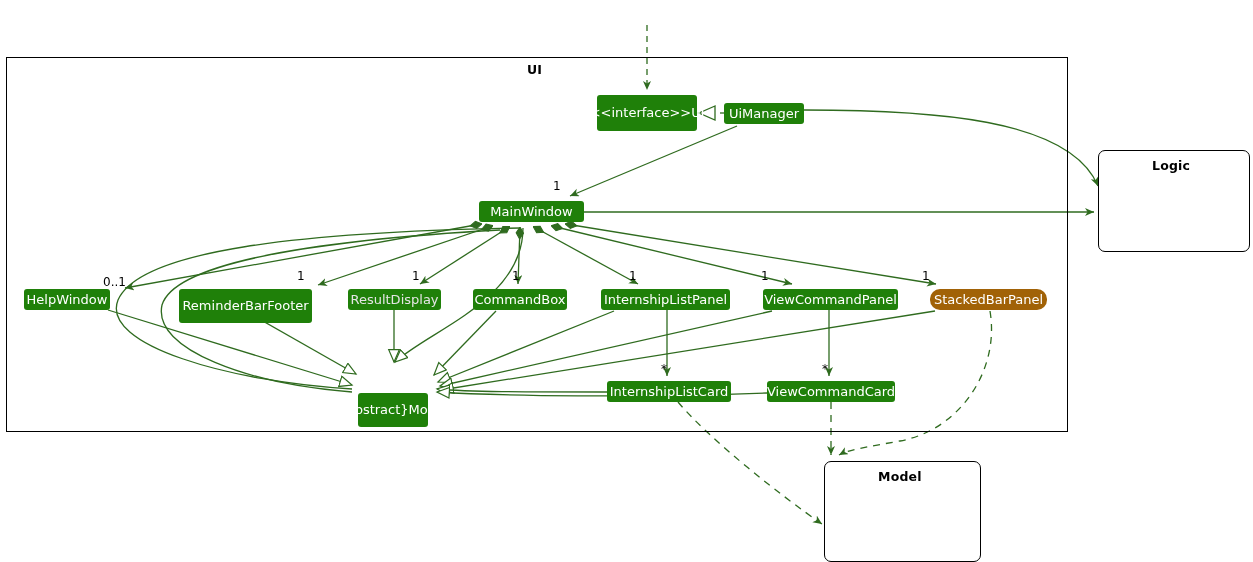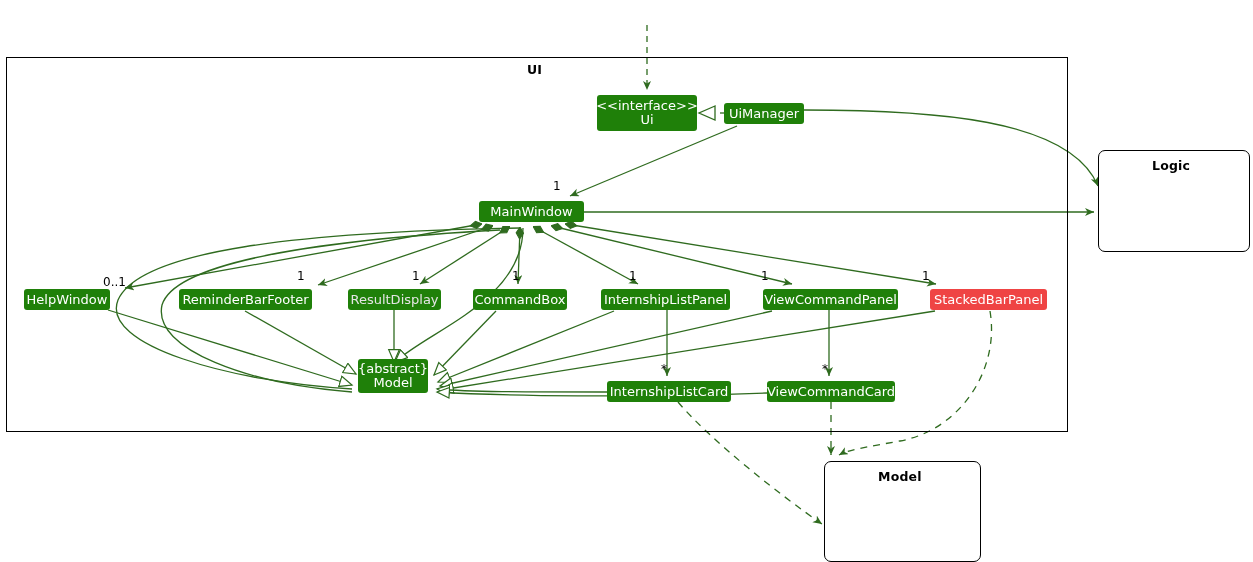--- a/index.html
+++ b/index.html
@@ -3,21 +3,21 @@
 <meta charset="utf-8">
 <style>
   html,body{margin:0;padding:0;background:#ffffff;}
   body{font-family:"DejaVu Sans","Liberation Sans",sans-serif;}
   #stage{position:relative;width:1253px;height:562px;background:#ffffff;overflow:hidden;}
   svg.layer{position:absolute;left:0;top:0;width:1253px;height:562px;}
   .pkg{position:absolute;border:1.6px solid #000000;background:transparent;}
   .pkg.rounded{border-radius:7px;}
   .pkg-title{position:absolute;font-weight:bold;font-size:12.5px;color:#000;letter-spacing:0.2px;}
   .cls{position:absolute;background:#1f8009;color:#ffffff;border-radius:3px;
-       font-size:13px;line-height:14px;display:flex;flex-direction:column;
+       font-size:13px;line-height:14px;display:flex;flex-direction:row;
        align-items:center;justify-content:center;white-space:nowrap;
        box-sizing:border-box;padding:4px 5px;}
   .cls span{display:block;}
   .mult{position:absolute;font-size:12px;color:#000;font-family:"DejaVu Sans","Liberation Sans",sans-serif;}
 </style>
 </head>
 <body>
 
 <div id="stage">
 
@@ -97,39 +97,39 @@
       </div>
       <div class="cls" style="left: 724px; top: 103px; width: 80px; height: 21px; background: rgb(31, 128, 9); color: rgb(255, 255, 255);">
         <span>UiManager</span>
       </div>
       <div class="cls" style="left: 479px; top: 201px; width: 105px; height: 21px; background: rgb(31, 128, 9); color: rgb(255, 255, 255);">
         <span>MainWindow</span>
       </div>
       <div class="cls" style="left: 24px; top: 289px; width: 86px; height: 21px; background: rgb(31, 128, 9); color: rgb(255, 255, 255);">
         <span>HelpWindow</span>
       </div>
-      <div class="cls" style="left: 179px; top: 289px; width: 133px; height: 21px; background: rgb(31, 128, 9); color: rgb(255, 255, 255);">
+      <div class="cls" style="left: 179px; top: 289px; width: 133px; height: 34px; background: rgb(31, 128, 9); color: rgb(255, 255, 255);">
         <span>ReminderBarFooter</span>
       </div>
       <div class="cls" style="left: 348px; top: 289px; width: 93px; height: 21px; background: rgb(31, 128, 9); color: #e5e5e5;">
         <span>ResultDisplay</span>
       </div>
       <div class="cls" style="left: 473px; top: 289px; width: 94px; height: 21px; background: rgb(31, 128, 9); color: rgb(255, 255, 255);">
         <span>CommandBox</span>
       </div>
       <div class="cls" style="left: 601px; top: 289px; width: 129px; height: 21px; background: rgb(31, 128, 9); color: rgb(255, 255, 255);">
         <span>InternshipListPanel</span>
       </div>
       <div class="cls" style="left: 763px; top: 289px; width: 135px; height: 21px; background: rgb(31, 128, 9); color: rgb(255, 255, 255);">
         <span>ViewCommandPanel</span>
       </div>
-      <div class="cls" style="left: 930px; top: 289px; width: 117px; height: 21px; background: #ef4444; color: rgb(255, 255, 255);">
+      <div class="cls" style="left: 930px; top: 289px; width: 117px; height: 21px; background: #a16207; color: rgb(255, 255, 255); border-radius: 10px;">
         <span>StackedBarPanel</span>
       </div>
-      <div class="cls" style="left: 358px; top: 359px; width: 70px; height: 34px; background: rgb(31, 128, 9); color: rgb(255, 255, 255);">
+      <div class="cls" style="left: 358px; top: 393px; width: 70px; height: 34px; background: rgb(31, 128, 9); color: rgb(255, 255, 255);">
         <span>{abstract}</span>
         <span>Model</span>
       </div>
       <div class="cls" style="left: 607px; top: 381px; width: 124px; height: 21px; background: rgb(31, 128, 9); color: rgb(255, 255, 255);">
         <span>InternshipListCard</span>
       </div>
       <div class="cls" style="left: 767px; top: 381px; width: 128px; height: 21px; background: rgb(31, 128, 9); color: rgb(255, 255, 255);">
         <span>ViewCommandCard</span>
       </div>
     </div>

